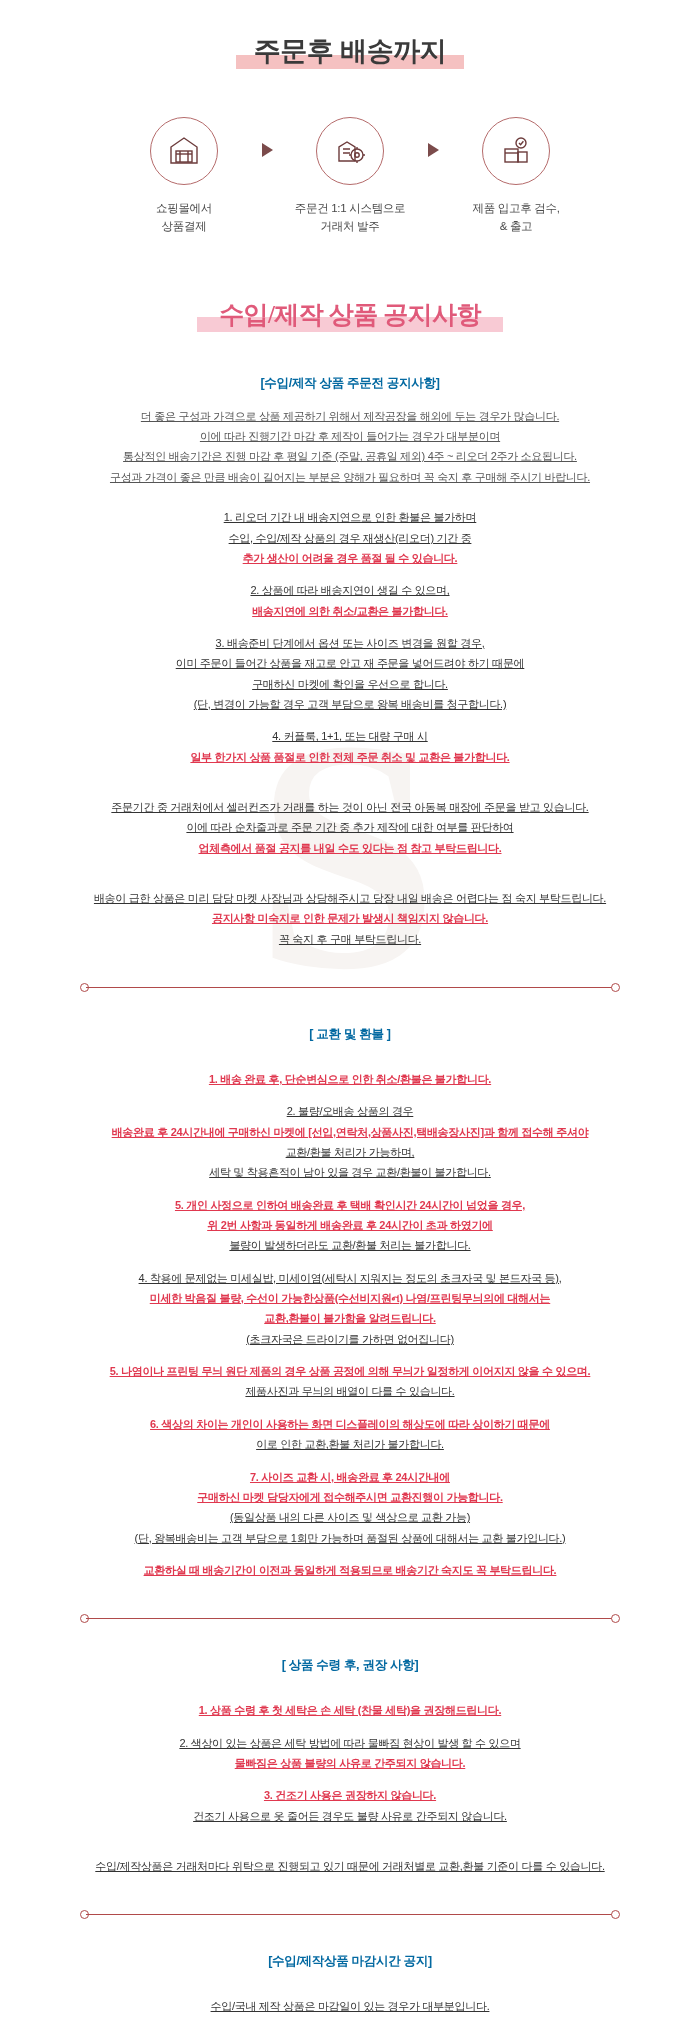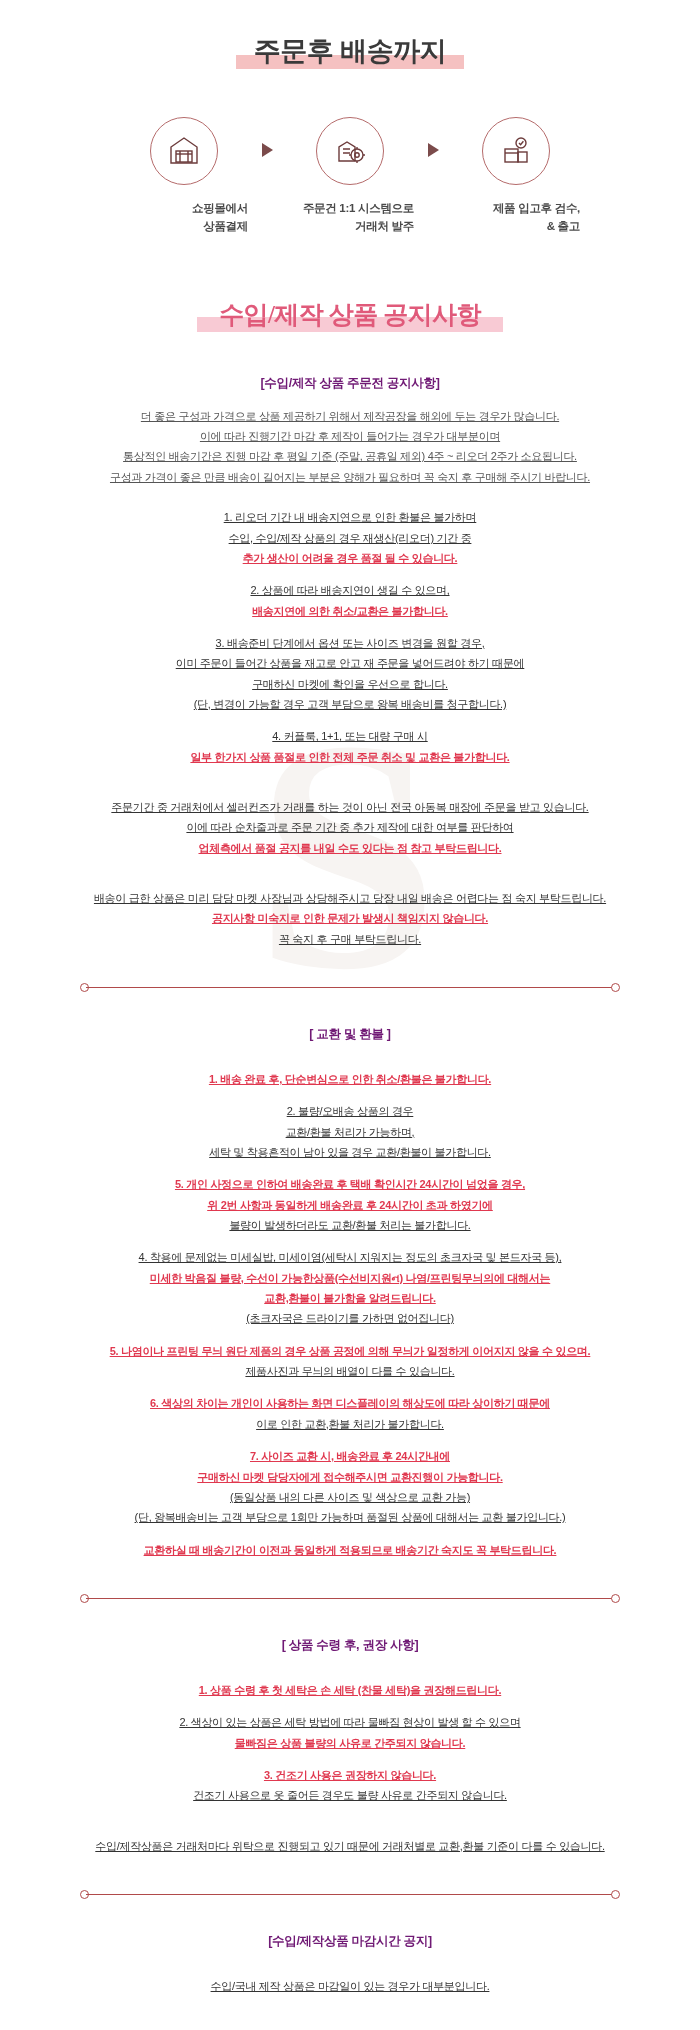--- a/index.html
+++ b/index.html
@@ -60,22 +60,21 @@
   
   .steps{
     margin:46px auto 0 auto;
     width:460px;
     display:flex;
     align-items:flex-start;
     justify-content:space-between;
   }
   .step{
     width:128px;
-    text-align:right;
-    font-weight:bold;
+    text-align:center;
   }
   .step .circle{
     width:66px;height:66px;
     border:1.6px solid #b56b6b;
     border-radius:50%;
     margin:0 auto 14px auto;
     display:flex;align-items:center;justify-content:center;
     color:#6c3b3b;
   }
   .step .cap{
@@ -120,21 +119,21 @@
 
   
   .block{
     margin:0 auto;
     width:620px;
     text-align:center;
   }
   .blk-title{
     font-size:12.5px;
     font-weight:700;
-    color:#701a75;
+    color:#0369a1;
     letter-spacing:-0.3px;
     margin-bottom:14px;
   }
   .line{
     font-size:11px;
     line-height:1.85;
     color:#555;
     letter-spacing:-0.3px;
     text-decoration:underline;
   }
@@ -318,20 +317,21 @@
       <div class="gap-s"></div>
 
       <div>
         <div class="line red">1. 배송 완료 후, 단순변심으로 인한 취소/환불은 불가합니다.</div>
       </div>
 
       <div class="gap-s"></div>
 
       <div>
         <div class="line dark">2. 불량/오배송 상품의 경우</div>
+        <div class="line red">배송완료 후 24시간내에 구매하신 마켓에 [선입,연락처,상품사진,택배송장사진]과 함께 접수해 주셔야</div>
         <div class="line dark">교환/환불 처리가 가능하며,</div>
         <div class="line dark">세탁 및 착용흔적이 남아 있을 경우 교환/환불이 불가합니다.</div>
       </div>
 
       <div class="gap-s"></div>
 
       <div>
         <div class="line red">5. 개인 사정으로 인하여 배송완료 후 택배 확인시간 24시간이 넘었을 경우,</div>
         <div class="line red">위 2번 사항과 동일하게 배송완료 후 24시간이 초과 하였기에</div>
         <div class="line dark">불량이 발생하더라도 교환/환불 처리는 불가합니다.</div>

